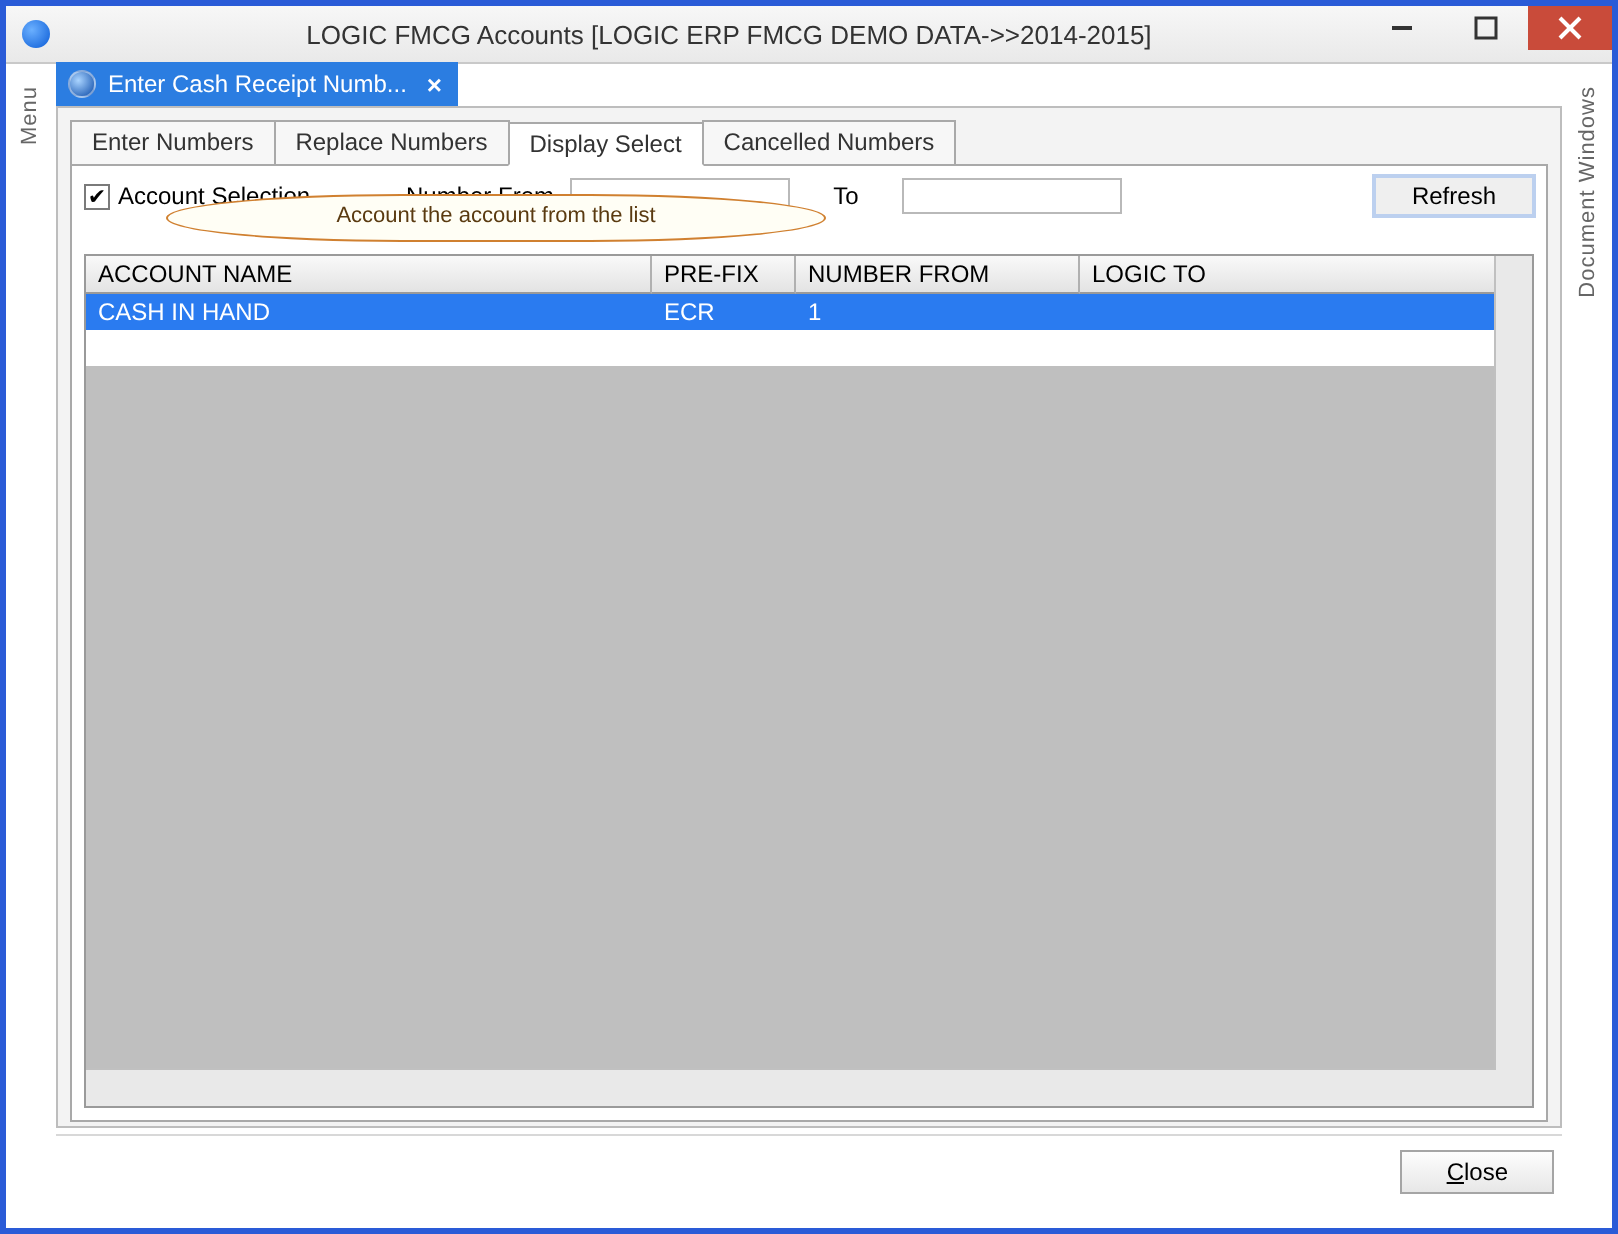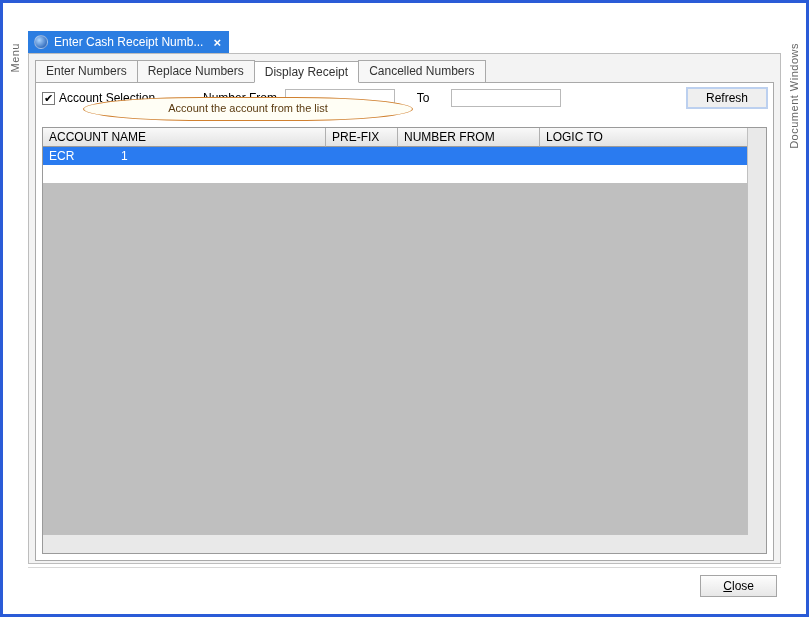--- a/index.html
+++ b/index.html
@@ -315,39 +315,61 @@
     font-size: 12px;
     color: #000;
   }
   .btn .ul { text-decoration: underline; }
 </style>
 </head>
 <body>
 
 <div class="outer-frame">
 
+  <div class="titlebar">
+    <div class="app-icon"></div>
+    <div class="title">LOGIC FMCG Accounts  [LOGIC ERP FMCG DEMO DATA-&gt;&gt;2014-2015]</div>
+    <div class="win-controls">
+      <div class="win-btn">
+        <svg width="12" height="12">
+            <line x1="1" y1="6" x2="11" y2="6" stroke="#333" stroke-width="2"></line>
+          </svg>
+      </div>
+      <div class="win-btn">
+        <svg width="12" height="12">
+            <rect x="1" y="1" width="10" height="10" fill="none" stroke="#333" stroke-width="1.5"></rect>
+          </svg>
+      </div>
+      <div class="win-btn close">
+        <svg width="12" height="12">
+            <line x1="1" y1="1" x2="11" y2="11" stroke="#fff" stroke-width="2"></line>
+            <line x1="11" y1="1" x2="1" y2="11" stroke="#fff" stroke-width="2"></line>
+          </svg>
+      </div>
+    </div>
+  </div>
 
   <div class="side-label left">Menu</div>
   <div class="side-label right">Document Windows</div>
 
   <div class="client">
 
     <div class="doc-tab-strip">
       <div class="doc-tab">
         <div class="doc-icon"></div>
         <div class="doc-title">Enter Cash Receipt Numb...</div>
         <div class="close-x">×</div>
       </div>
     </div>
 
     <div class="panel">
       <div class="tabs">
         <div class="tab">Enter Numbers</div>
         <div class="tab">Replace Numbers</div>
-        <div class="tab active">Display Receipt</div>
+        <div class="tab active">Display Select</div>
         <div class="tab">Cancelled Numbers</div>
       </div>
       <div class="tab-body">
 
         <div class="filter-row">
           <span class="chkbox">✔</span>
           <span class="lbl" style="width:120px">Account Selection</span>
           <span class="sep-lbl" style="width:90px">Number From</span>
           <span class="inputlike" style="width:110px"></span>
           <span class="sep-lbl" style="width:40px;text-align:center">To</span>
@@ -356,20 +378,21 @@
         </div>
 
         <div class="grid-wrap">
           <div class="grid-head">
             <div class="gc col-a">ACCOUNT NAME</div>
             <div class="gc col-b">PRE-FIX</div>
             <div class="gc col-c">NUMBER FROM</div>
             <div class="gc col-d">LOGIC TO</div>
           </div>
           <div class="grid-row sel">
+            <div class="gc col-a">CASH IN HAND</div>
             <div class="gc col-b">ECR</div>
             <div class="gc col-c">1</div>
           </div>
           <div class="grid-row blank">
             <div class="gc col-a"></div>
               <div class="gc col-b"></div>
               <div class="gc col-c"></div>
               <div class="gc col-d"></div>
           </div>
           <div class="grid-vscroll"></div>

